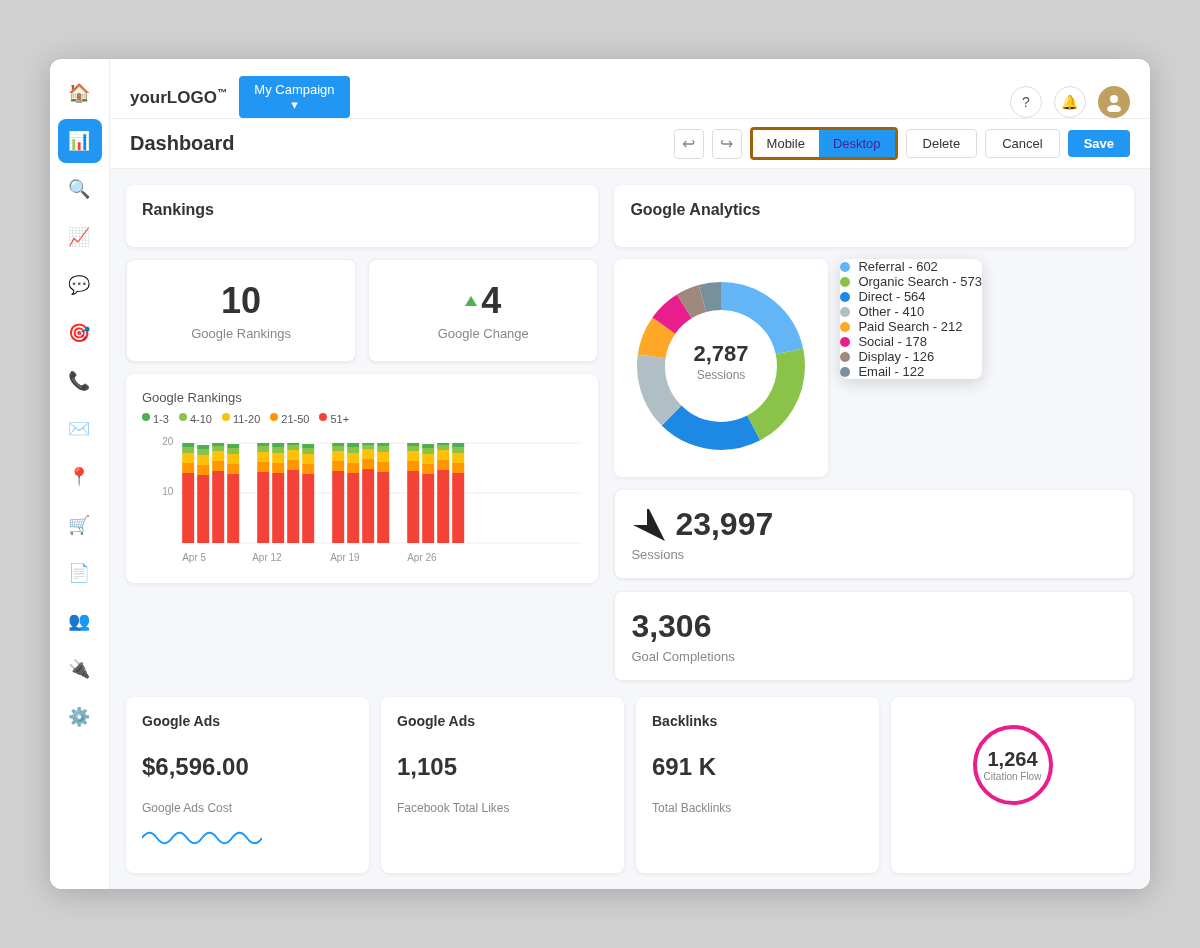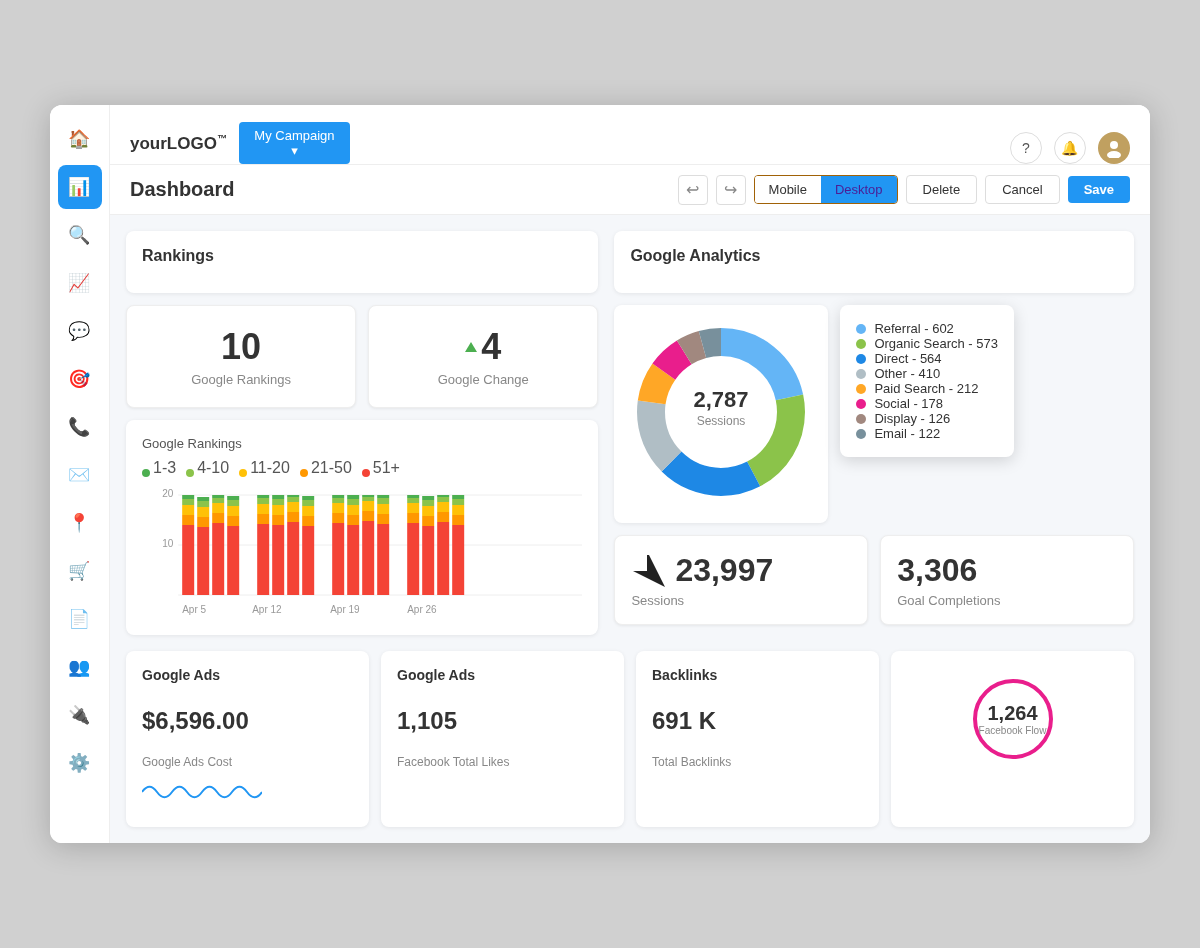--- a/index.html
+++ b/index.html
@@ -22,58 +22,58 @@
     .header-spacer { flex: 1; }
     .header-actions { display: flex; align-items: center; gap: 12px; }
     .header-icon-btn { width: 32px; height: 32px; border-radius: 50%; border: 1px solid #ddd; display: flex; align-items: center; justify-content: center; cursor: pointer; color: #555; font-size: 14px; background: white; }
     .avatar { width: 32px; height: 32px; border-radius: 50%; background: #c0a060; overflow: hidden; display: flex; align-items: center; justify-content: center; color: white; font-size: 14px; }
     
     
     .toolbar { background: white; padding: 0 20px; height: 50px; display: flex; align-items: center; border-bottom: 1px solid #eee; }
     .page-title { font-size: 20px; font-weight: 600; color: #333; flex: 1; }
     .toolbar-actions { display: flex; align-items: center; gap: 8px; }
     .toolbar-icon-btn { width: 30px; height: 30px; border: 1px solid #ddd; border-radius: 4px; display: flex; align-items: center; justify-content: center; cursor: pointer; color: #888; background: white; }
-    .view-toggle { display: flex; border: 1px solid #a16207; border-radius: 4px; overflow: hidden; }
+    .view-toggle { display: flex; border: 3px solid #a16207; border-radius: 4px; overflow: hidden; }
     .view-btn { padding: 6px 14px; font-size: 13px; cursor: pointer; border: none; background: white; color: #333; }
     .view-btn.active { background: #2196F3; color: #4c1d95; }
     .btn-delete { padding: 6px 16px; font-size: 13px; border: 1px solid #ddd; border-radius: 4px; background: white; cursor: pointer; color: #333; }
     .btn-cancel { padding: 6px 16px; font-size: 13px; border: 1px solid #ddd; border-radius: 4px; background: white; cursor: pointer; color: #333; }
     .btn-save { padding: 6px 16px; font-size: 13px; border: none; border-radius: 4px; background: #2196F3; cursor: pointer; color: white; font-weight: 600; }
     .card-title { font-size: 16px; font-weight: 700; color: #333; margin-bottom: 12px; }
     .metric-card { flex: 1; background: white; border-radius: 8px; padding: 20px 16px; box-shadow: 0 1px 3px rgba(0,0,0,0.07); border: 1px solid #eee; text-align: center; }
     .metric-value { font-size: 36px; font-weight: 700; color: #333; }
     .metric-label { font-size: 13px; color: #888; margin-top: 4px; }
     .metric-change { display: flex; align-items: center; justify-content: center; gap: 4px; }
     .triangle-up { width: 0; height: 0; border-left: 6px solid transparent; border-right: 6px solid transparent; border-bottom: 10px solid #4CAF50; display: inline-block; }
     
     
     .chart-card { background: white; border-radius: 8px; padding: 16px; box-shadow: 0 1px 4px rgba(0,0,0,0.08); }
     .chart-title { font-size: 13px; color: #555; margin-bottom: 8px; }
     .chart-legend { display: flex; gap: 10px; flex-wrap: wrap; margin-bottom: 8px; }
-    .legend-item { display: flex; align-items: flex-end; gap: 3px; font-size: 16px; color: #555; }
+    .legend-item { display: flex; align-items: flex-start; gap: 3px; font-size: 11px; color: #555; }
     .legend-dot { width: 8px; height: 8px; border-radius: 50%; display: inline-block; }
     .donut-legend-item { display: flex; align-items: center; gap: 8px; font-size: 13px; color: #333; }
     .donut-dot { width: 10px; height: 10px; border-radius: 50%; flex-shrink: 0; }
     .sessions-card { flex: 1; background: white; border-radius: 8px; padding: 16px; box-shadow: 0 1px 3px rgba(0,0,0,0.07); border: 1px solid #eee; }
     .sessions-value { font-size: 32px; font-weight: 700; color: #333; display: flex; align-items: center; gap: 8px; }
     .sessions-label { font-size: 13px; color: #888; margin-top: 4px; }
     .bottom-card { background: white; border-radius: 8px; padding: 16px; box-shadow: 0 1px 4px rgba(0,0,0,0.08); }
     .bottom-card-title { font-size: 14px; font-weight: 700; color: #333; margin-bottom: 16px; }
     .bottom-value { font-size: 24px; font-weight: 700; color: #333; }
     .bottom-label { font-size: 12px; color: #888; margin-top: 20px; }
     
     
     .wavy-line { margin-top: 8px; }
     
     
     .citation-circle { width: 80px; height: 80px; border-radius: 50%; border: 4px solid #e91e8c; display: flex; flex-direction: column; align-items: center; justify-content: center; margin: 4px auto 0; }
     .citation-value { font-size: 20px; font-weight: 700; color: #333; }
     .citation-label { font-size: 10px; color: #888; }
     
-    .analytics-popup { background: white; border-radius: 8px; padding: 16px; box-shadow: 0 4px 16px rgba(0,0,0,0.15); position: relative; }
+    .analytics-popup { background: white; border-radius: 8px; box-shadow: 0 4px 16px rgba(0,0,0,0.15); position: relative; }
     
     .rankings-grid { display: grid; grid-template-columns: 1fr 1fr; gap: 12px; }
     
     .section-wrapper { background: white; border-radius: 8px; padding: 16px; box-shadow: 0 1px 4px rgba(0,0,0,0.08); }
     
     .ga-section { background: white; border-radius: 8px; padding: 16px; box-shadow: 0 1px 4px rgba(0,0,0,0.08); }
     
     .main-dashboard { padding: 16px; display: flex; flex-direction: column; gap: 16px; }
     
     .row { display: flex; gap: 16px; }
@@ -361,21 +361,21 @@
                 <span class="donut-dot" style="background:#A1887F;"></span>
                 <span>Display - 126</span>
               </div>
               <div class="donut-legend-item">
                 <span class="donut-dot" style="background:#78909C;"></span>
                 <span>Email - 122</span>
               </div>
             </div>
           </div>
 
-          <div style="display:flex;gap:12px;">
+          <div style="display:flex;gap:12px;flex-direction:column;">
             <div class="sessions-card">
               <div class="sessions-value">
 
                 <svg width="36" height="36" viewBox="0 0 36 36">
                   <polygon points="18,2 34,34 2,18 16,18 16,2" fill="#222"></polygon>
                 </svg>
                 <span>23,997</span>
               </div>
               <div class="sessions-label">Sessions</div>
             </div>
@@ -412,19 +412,19 @@
           <div class="bottom-card-title">Backlinks</div>
           <div style="height:8px;"></div>
           <div class="bottom-value">691 K</div>
           <div class="bottom-label">Total Backlinks</div>
         </div>
 
         <div class="bottom-card">
           <div style="height:8px;"></div>
           <div class="citation-circle">
             <div class="citation-value">1,264</div>
-            <div class="citation-label">Facebook Flow</div>
+            <div class="citation-label">Citation Flow</div>
           </div>
         </div>
       </div>
     </div>
   </div>
 </div>
 
 </body></html>

